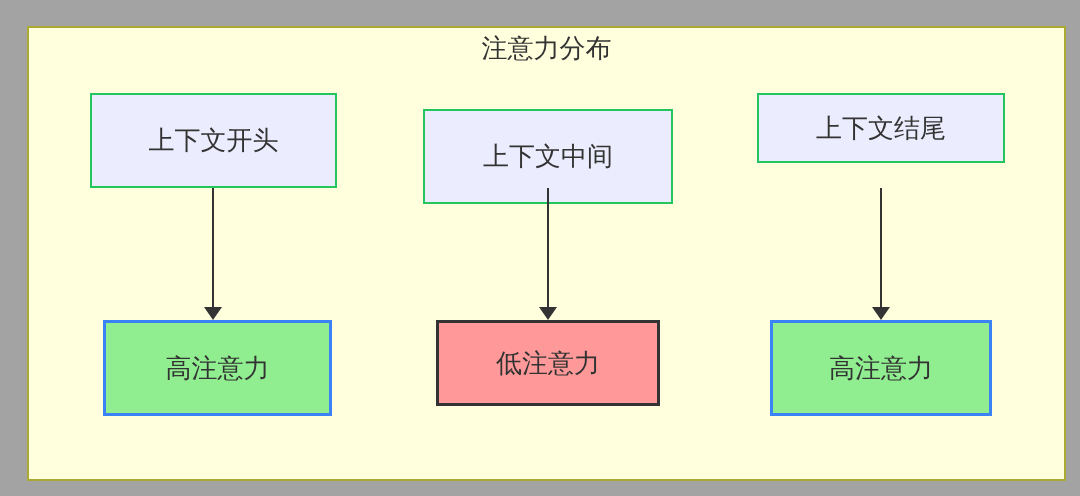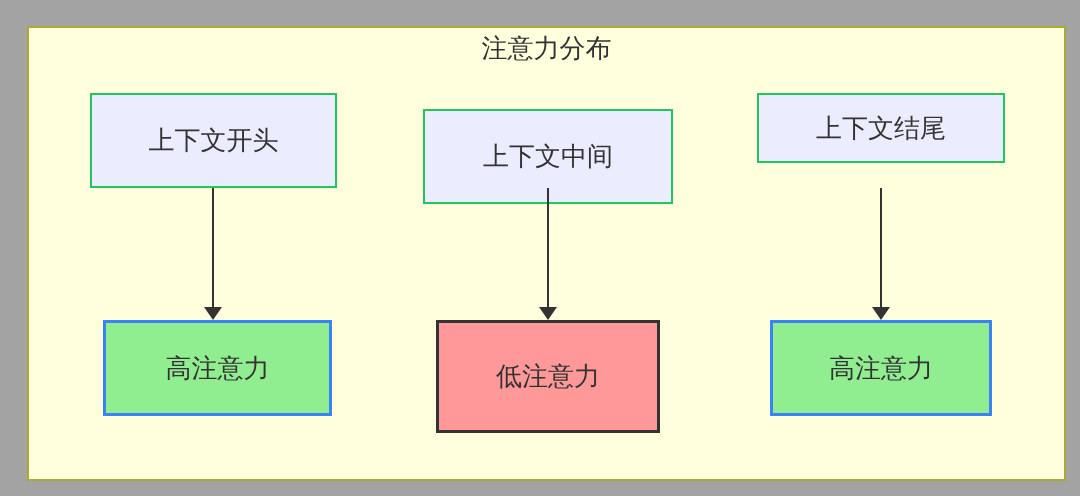--- a/index.html
+++ b/index.html
@@ -54,21 +54,21 @@
     border: 3px solid #3b82f6;
   }
   .node-low {
     background: #ff9999;
     border: 3px solid #333333;
   }
   #node-t1 { left: 90px;  top: 93px;  width: 247px; height: 95px; }
   #node-t2 { left: 423px; top: 93px;  width: 250px; height: 95px; margin-top: 16px; }
   #node-t3 { left: 757px; top: 93px;  width: 248px; height: 70px; }
   #node-b1 { left: 103px; top: 320px; width: 229px; height: 96px; }
-  #node-b2 { left: 436px; top: 320px; width: 224px; height: 113px; }
+  #node-b2 { left: 436px; top: 320px; width: 224px; height: 86px; }
   #node-b3 { left: 770px; top: 320px; width: 222px; height: 96px; }
 
   .arrow {
     position: absolute;
     top: 188px;
     height: 132px;
     width: 20px;
   }
   .arrow .shaft {
     position: absolute;

